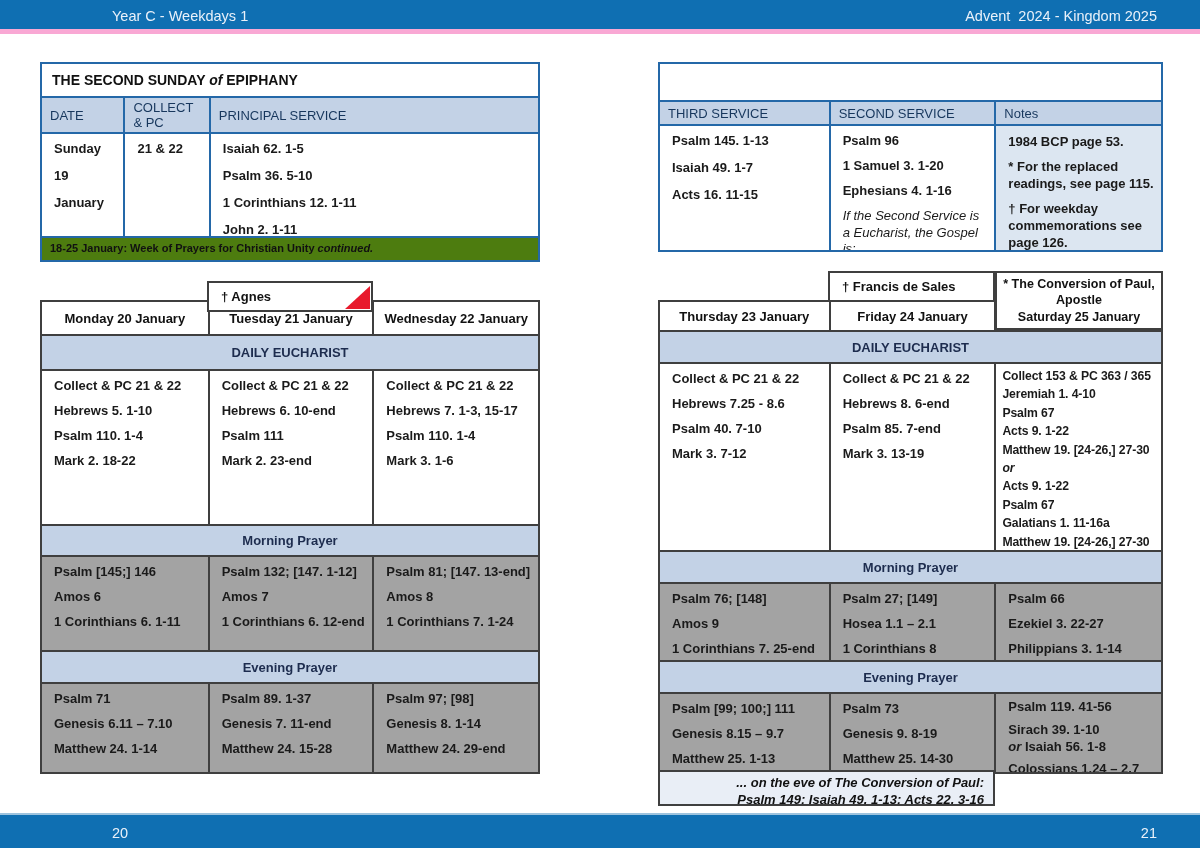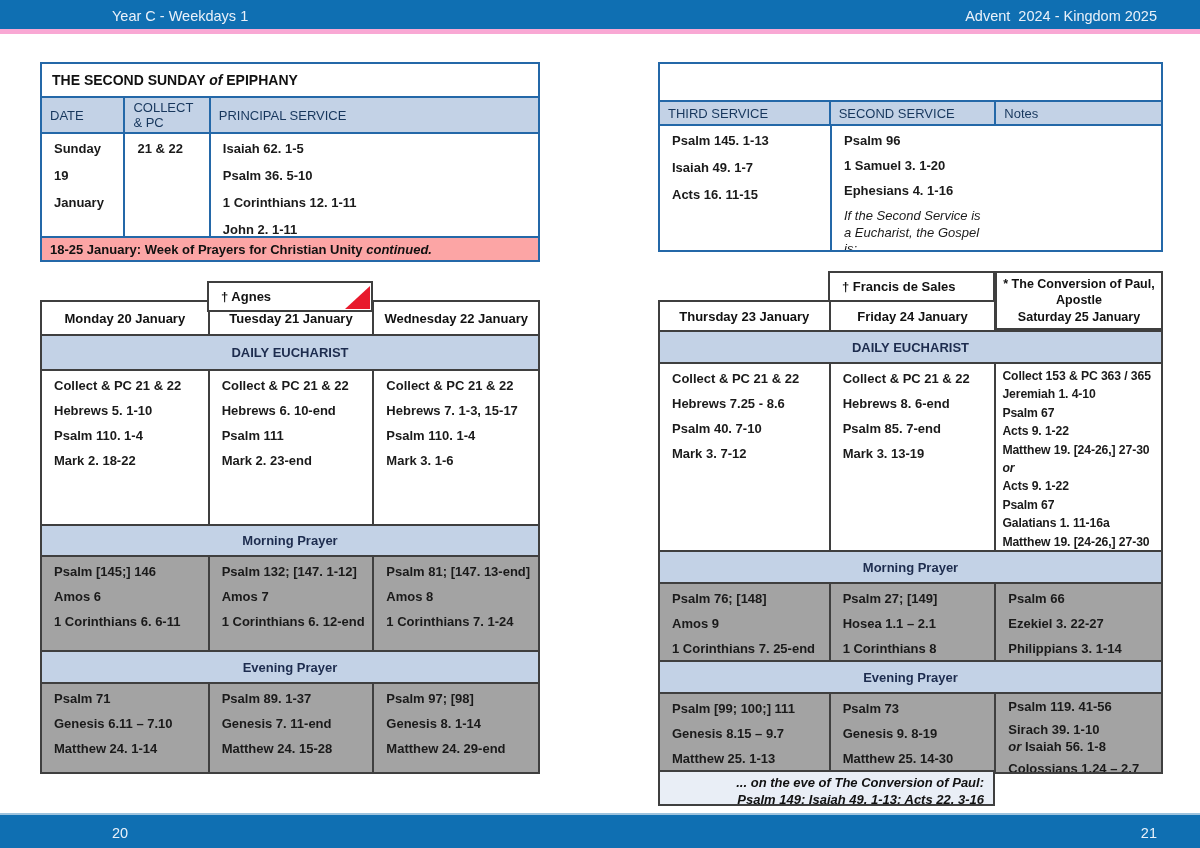--- a/index.html
+++ b/index.html
@@ -33,21 +33,21 @@
   .head { background:#c3d2e6; }
   .head .cell { display:flex; align-items:center; padding:2px 8px;
                 font-weight:normal; font-size:13px; color:#17375d; line-height:15px; }
   .band { background:#c3d2e6; display:flex; align-items:center; justify-content:center;
           font-weight:bold; font-size:13px; color:#1d2c4e; }
   .daycell { display:flex; align-items:center; justify-content:center;
              font-weight:bold; font-size:13px; color:#111; }
   .body-cell { padding:7px 6px 0 12px; }
   .lightcell { background:#a3a3a3; }
   .notescell { background:#dce6f1; }
-  .yellowrow { background:#fca5a5; font-weight:bold; font-size:13px; padding:4px 8px; color:#111; }
+  .yellowrow { background:#4d7c0f; font-weight:bold; font-size:11px; padding:4px 8px; color:#111; }
 
   .ln { font-size:13px; font-weight:bold; line-height:16px; margin-bottom:9px; white-space:nowrap; }
   .ln-w { white-space:normal; }
   .sp { margin-bottom:11px; }
   .i { font-style:italic; }
   .tight { line-height:18.4px; margin-bottom:0; }
   .notes-ln { font-size:13px; font-weight:bold; line-height:17px; margin-bottom:8px; white-space:normal; }
   .it-note { font-size:13px; font-style:italic; line-height:16.5px; margin:2px 0 3px; white-space:normal; }
 
   .feast { position:absolute; background:#fff; border:2px solid #3f3f3f;
@@ -135,21 +135,21 @@
       <p class="ln">Mark 3. 1-6</p>
     </div>
   </div>
   <div class="row" style="height:31px;">
     <div class="cell band" style="width:496px;">Morning Prayer</div>
   </div>
   <div class="row" style="height:95px;">
     <div class="cell body-cell lightcell" style="width:167px;">
       <p class="ln">Psalm [145;] 146</p>
       <p class="ln">Amos 6</p>
-      <p class="ln">1 Corinthians 6. 6-11</p>
+      <p class="ln">1 Corinthians 6. 1-11</p>
     </div>
     <div class="cell body-cell lightcell" style="width:166px;">
       <p class="ln">Psalm 132; [147. 1-12]</p>
       <p class="ln">Amos 7</p>
       <p class="ln">1 Corinthians 6. 12-end</p>
     </div>
     <div class="cell body-cell lightcell" style="width:167px;">
       <p class="ln">Psalm 81; [147. 13-end]</p>
       <p class="ln">Amos 8</p>
       <p class="ln">1 Corinthians 7. 1-24</p>
@@ -191,20 +191,25 @@
       <p class="ln sp">Psalm 145. 1-13</p>
       <p class="ln sp">Isaiah 49. 1-7</p>
       <p class="ln sp">Acts 16. 11-15</p>
     </div>
     <div class="cell body-cell" style="width:167px;">
       <p class="ln">Psalm 96</p>
       <p class="ln">1 Samuel 3. 1-20</p>
       <p class="ln">Ephesians 4. 1-16</p>
       <p class="it-note">If the Second Service is a Eucharist, the Gospel is:</p>
       <p class="ln">John 1. 29-42</p>
+    </div>
+    <div class="cell body-cell notescell" style="width:168px;">
+      <p class="notes-ln">1984 BCP page 53.</p>
+      <p class="notes-ln">* For the replaced readings, see page 115.</p>
+      <p class="notes-ln">† For weekday commemorations see page 126.</p>
     </div>
   </div>
 </div>
 
 <div class="feast" style="left:828px;top:271px;width:167px;height:31px;">
   <span>† Francis de Sales</span>
 </div>
 <div class="sat-head" style="left:995px;top:271px;width:168px;height:59px;">
   <span class="ln-w" style="white-space:normal;">* The Conversion of Paul, Apostle</span>
   <span>Saturday 25 January</span>

